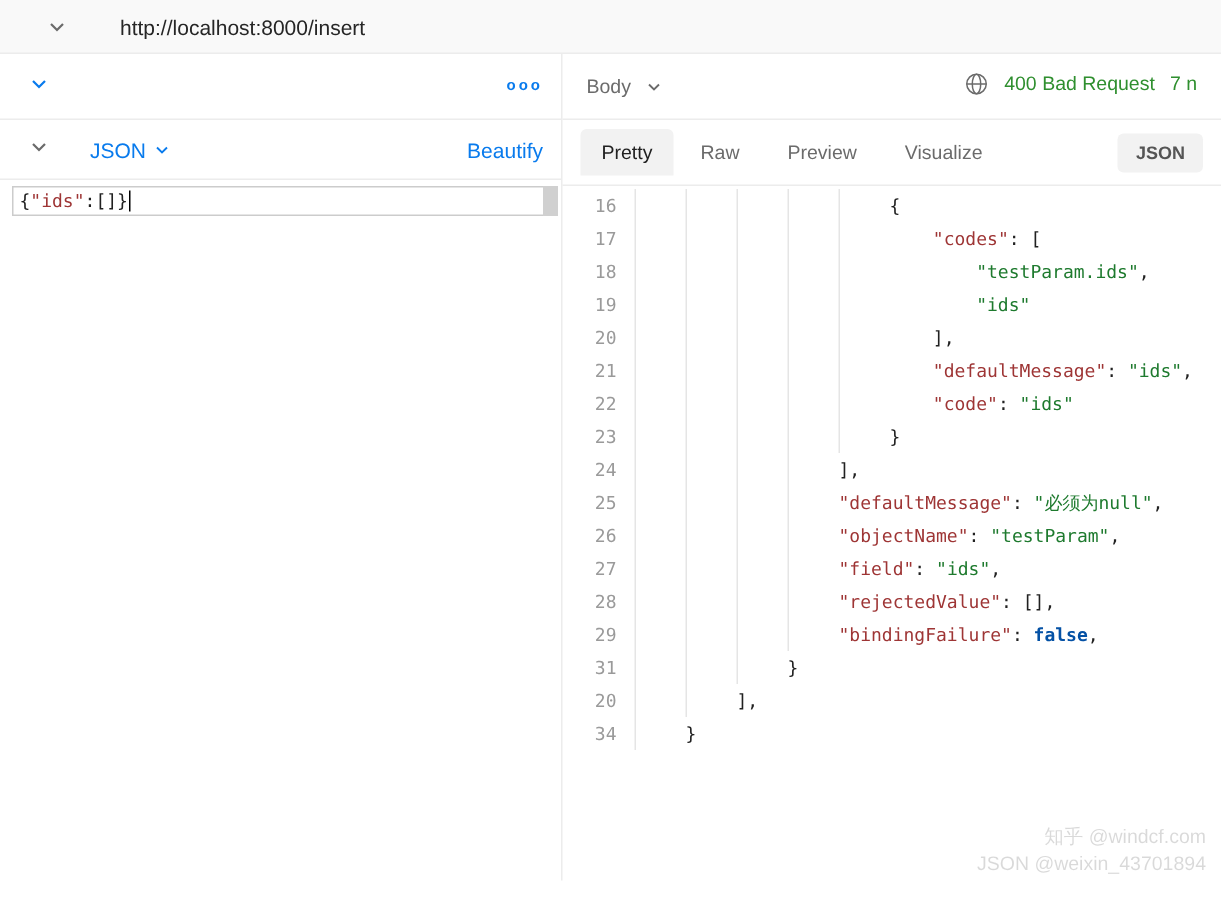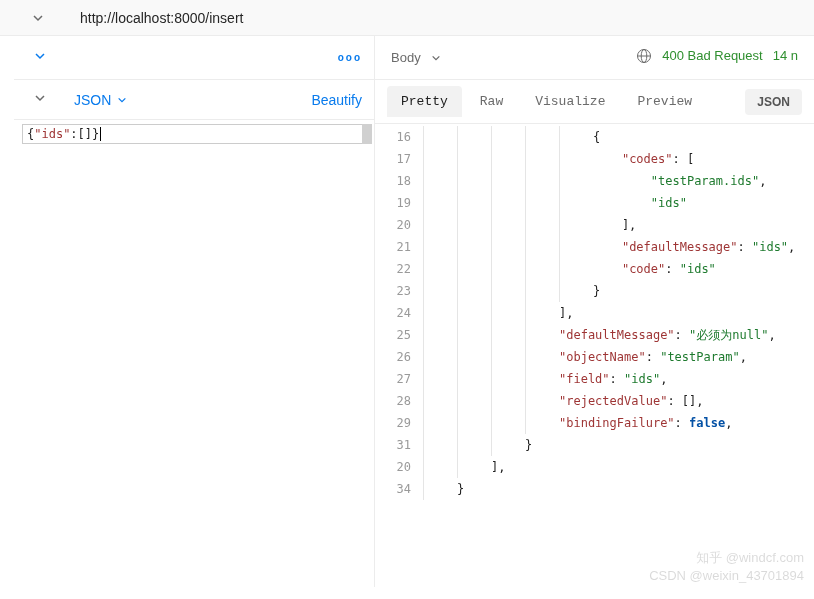--- a/index.html
+++ b/index.html
@@ -40,21 +40,20 @@
 }
 .main {
   display: flex;
   height: calc(100% - 48px);
 }
 .left-pane {
   width: 375px;
   border-right: 1px solid #ececec;
   display: flex;
   flex-direction: column;
-  padding-left: 14px;
 }
 .right-pane {
   flex: 1;
   display: flex;
   flex-direction: column;
   min-width: 0;
 }
 .sub-tabs {
   display: flex;
   align-items: center;
@@ -146,21 +145,20 @@
   padding: 0 12px;
   height: 44px;
   border-bottom: 1px solid #ececec;
 }
 .resp-tab {
   padding: 8px 14px;
   color: #6b6b6b;
   font-size: 13px;
   cursor: pointer;
   border-radius: 4px 4px 0 0;
-  font-family: Liberation Mono, monospace;
 }
 .resp-tab.active {
   background: #f2f2f2;
   color: #212121;
 }
 .resp-format {
   margin-left: auto;
   background: #f2f2f2;
   padding: 6px 12px;
   border-radius: 4px;
@@ -282,29 +280,29 @@
         <span class="globe-icon">
           <svg viewBox="0 0 16 16">
               <circle cx="8" cy="8" r="6.5" stroke-width="1"></circle>
               <ellipse cx="8" cy="8" rx="2.8" ry="6.5" stroke-width="1"></ellipse>
               <line x1="1.5" y1="8" x2="14.5" y2="8" stroke-width="1"></line>
             </svg>
         </span>
         <span class="status-code">
           <span>400</span> <span>Bad Request</span>
         </span>
-        <span style="color:#2f8f2f;">14 n</span>
+        <span style="color:#2f8f2f;">7 n</span>
       </div>
     </div>
 
     <div class="resp-tabs">
       <div class="resp-tab active">Pretty</div>
       <div class="resp-tab">Raw</div>
+      <div class="resp-tab">Preview</div>
       <div class="resp-tab">Visualize</div>
-      <div class="resp-tab">Preview</div>
       <div class="resp-format">JSON</div>
     </div>
 
     <div class="code-view" id="code-view">
         <div class="code-line">
           <div class="gutter">16</div>
           <div class="code"><span class="indent-guide"></span><span class="indent-guide"></span><span class="indent-guide"></span><span class="indent-guide"></span><span class="indent-guide"></span><span class="tp">{</span></div>
         </div>
         <div class="code-line">
           <div class="gutter">17</div>
@@ -369,14 +367,14 @@
         <div class="code-line">
           <div class="gutter">34</div>
           <div class="code"><span class="indent-guide"></span><span class="tp">}</span></div>
         </div>
       </div>
   </div>
 </div>
 
 <div class="wm">
   <div>知乎 @windcf.com</div>
-  <div>CSDN @weixin_43701894</div>
+  <div>JSON @weixin_43701894</div>
 </div>
 
 </body></html>

